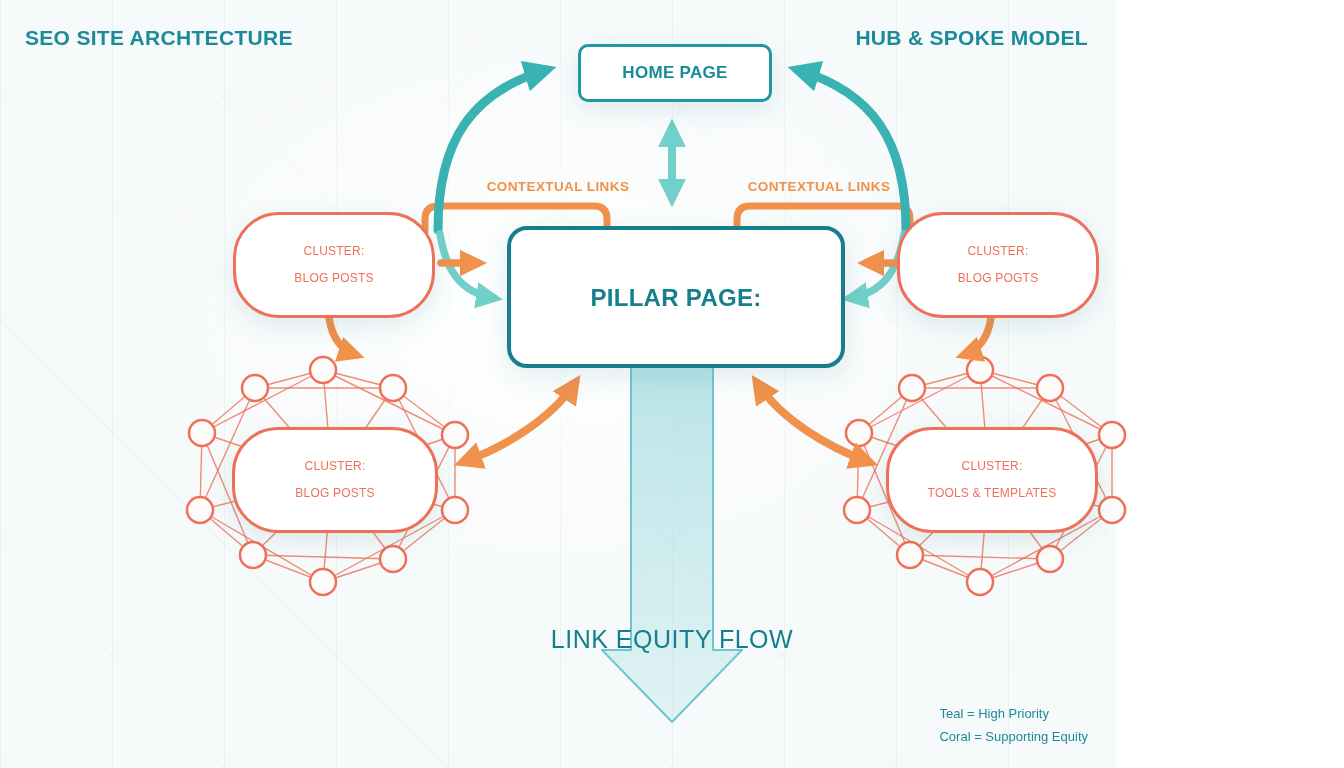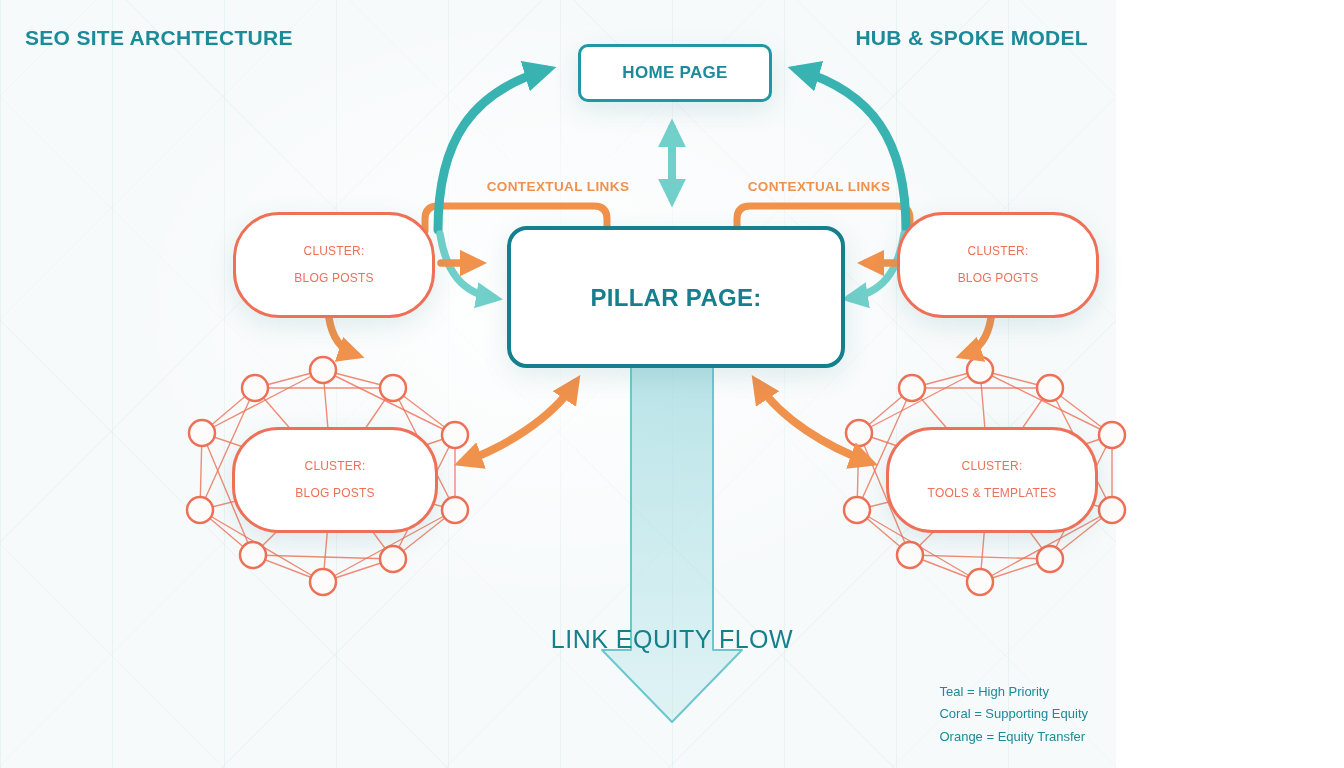--- a/index.html
+++ b/index.html
@@ -231,16 +231,15 @@
   </div>
 
   <div class="ctx ctx-left">CONTEXTUAL LINKS</div>
   <div class="ctx ctx-right">CONTEXTUAL LINKS</div>
 
   <div class="flow-label">LINK EQUITY FLOW</div>
 
   <div class="legend">
     <div>Teal = High Priority</div>
     <div>Coral = Supporting Equity</div>
-    <div>Orange = Equity Transfer</div>
   </div>
 
 </div>
 
 </body></html>

